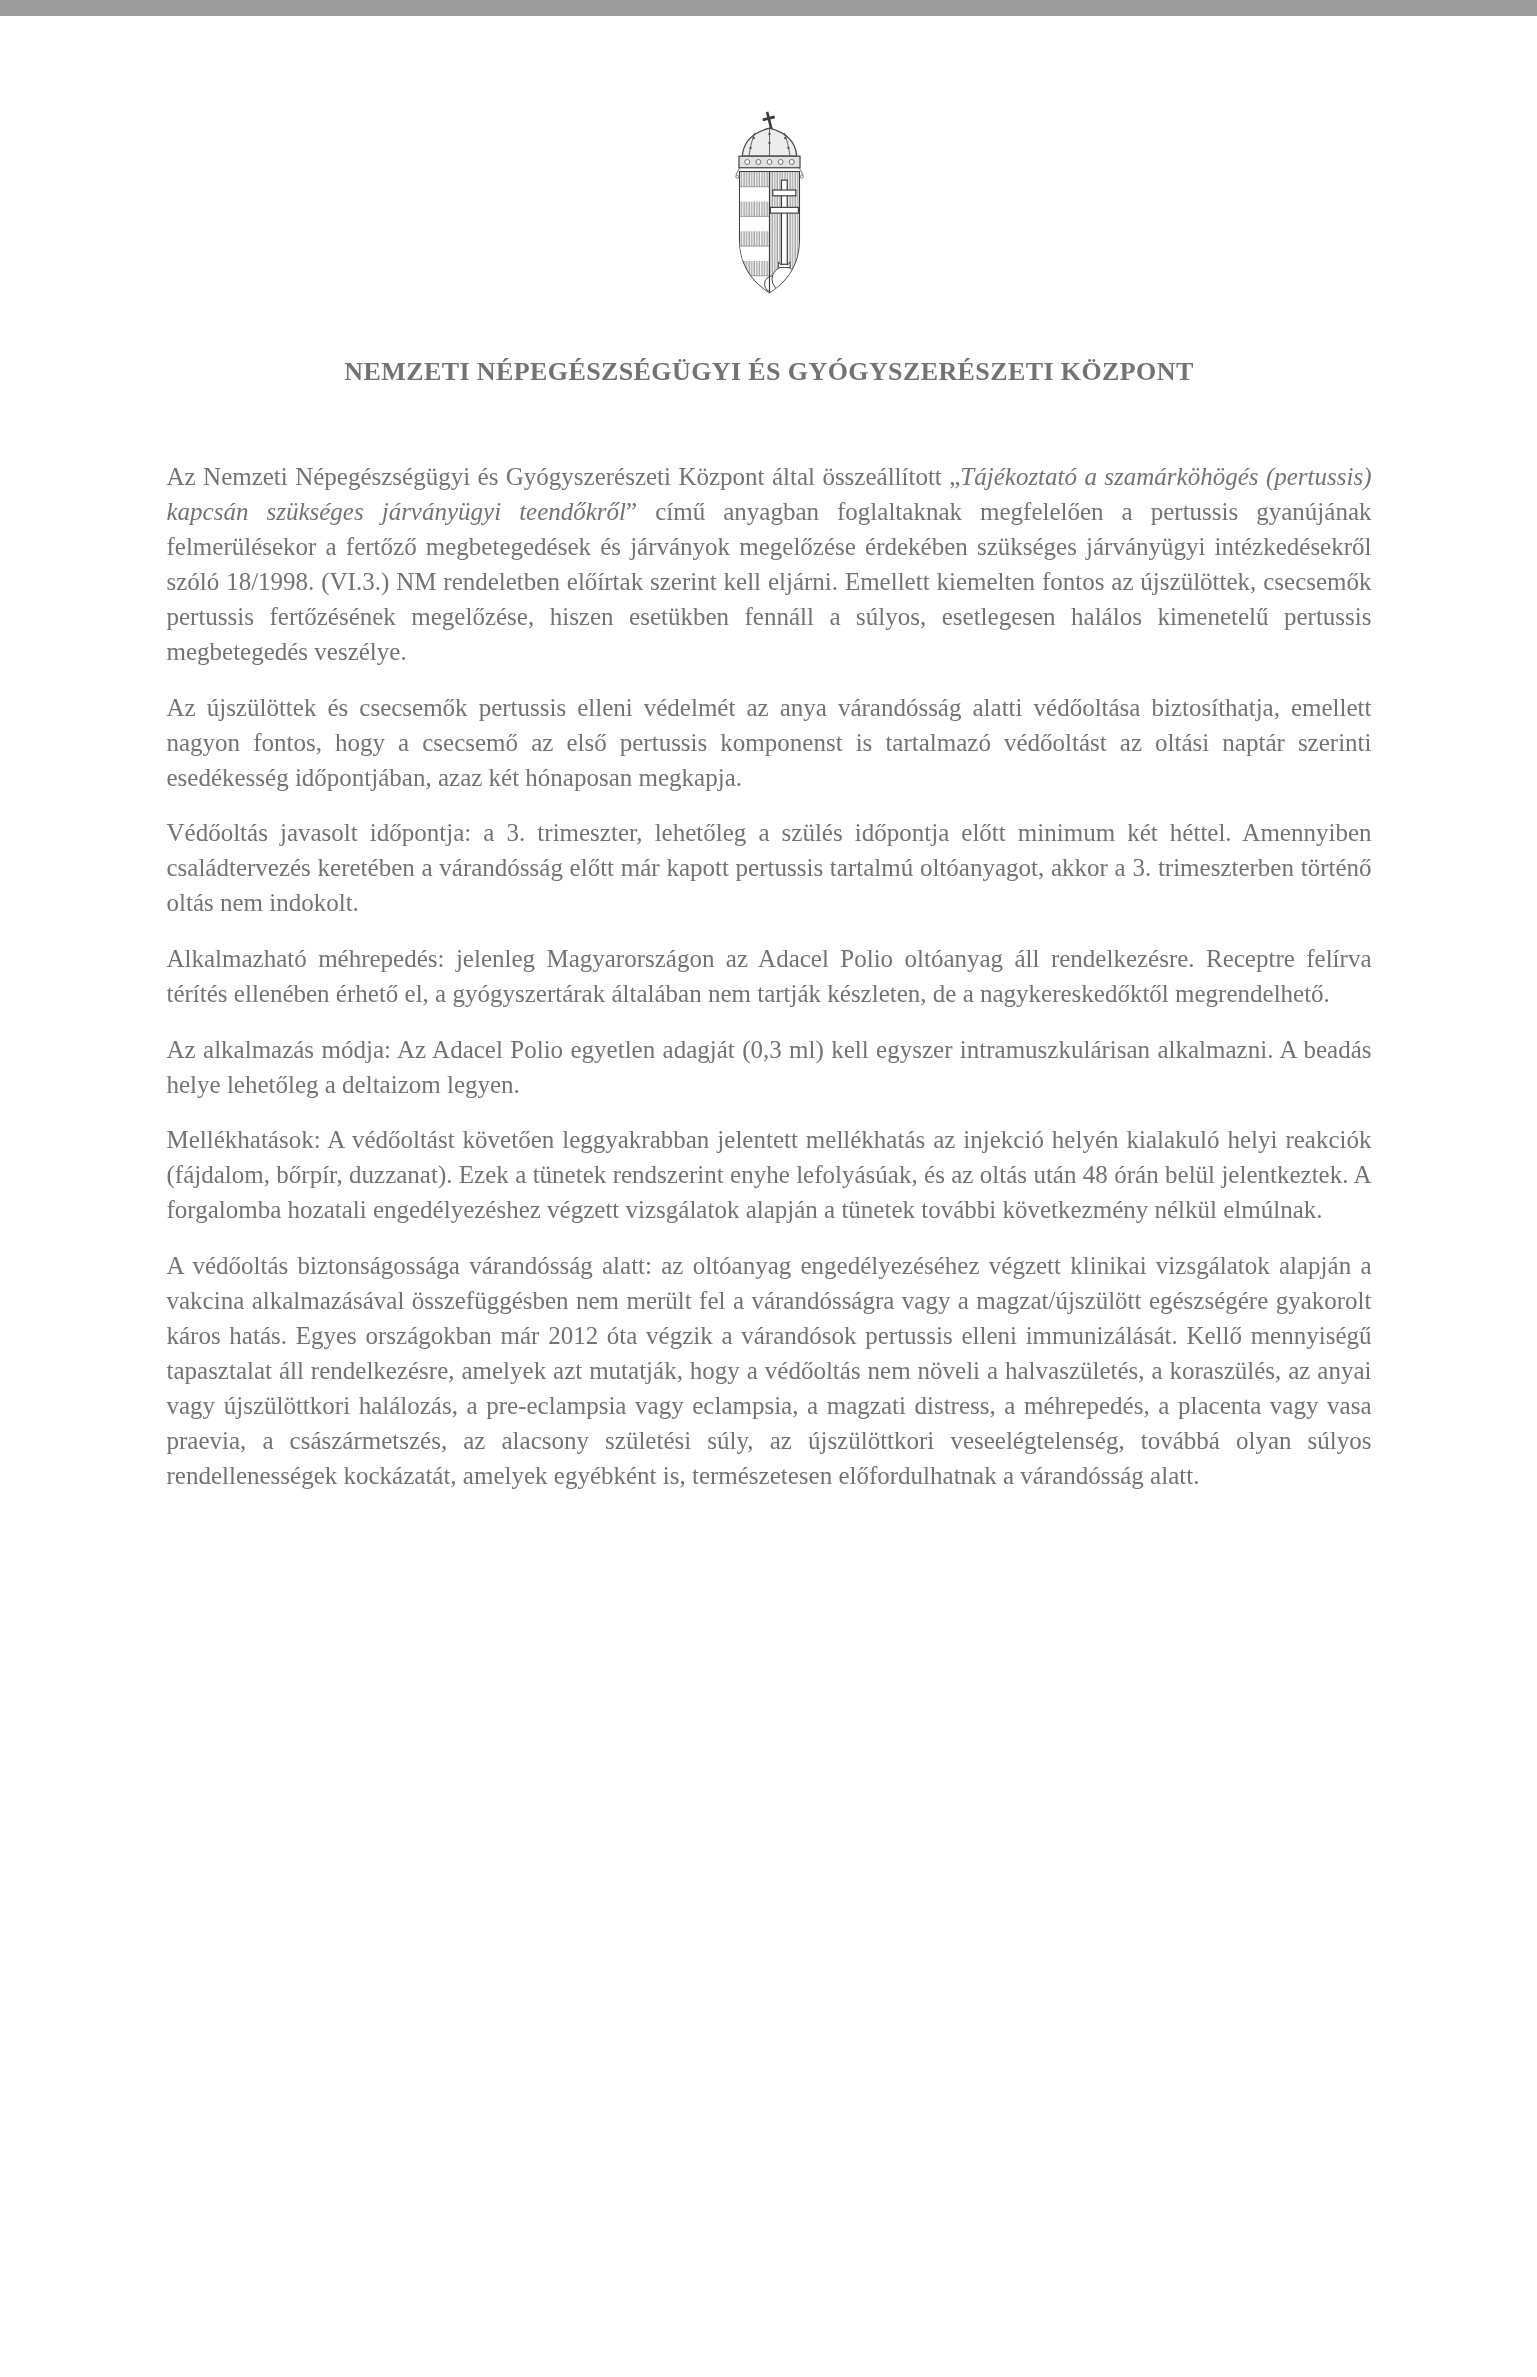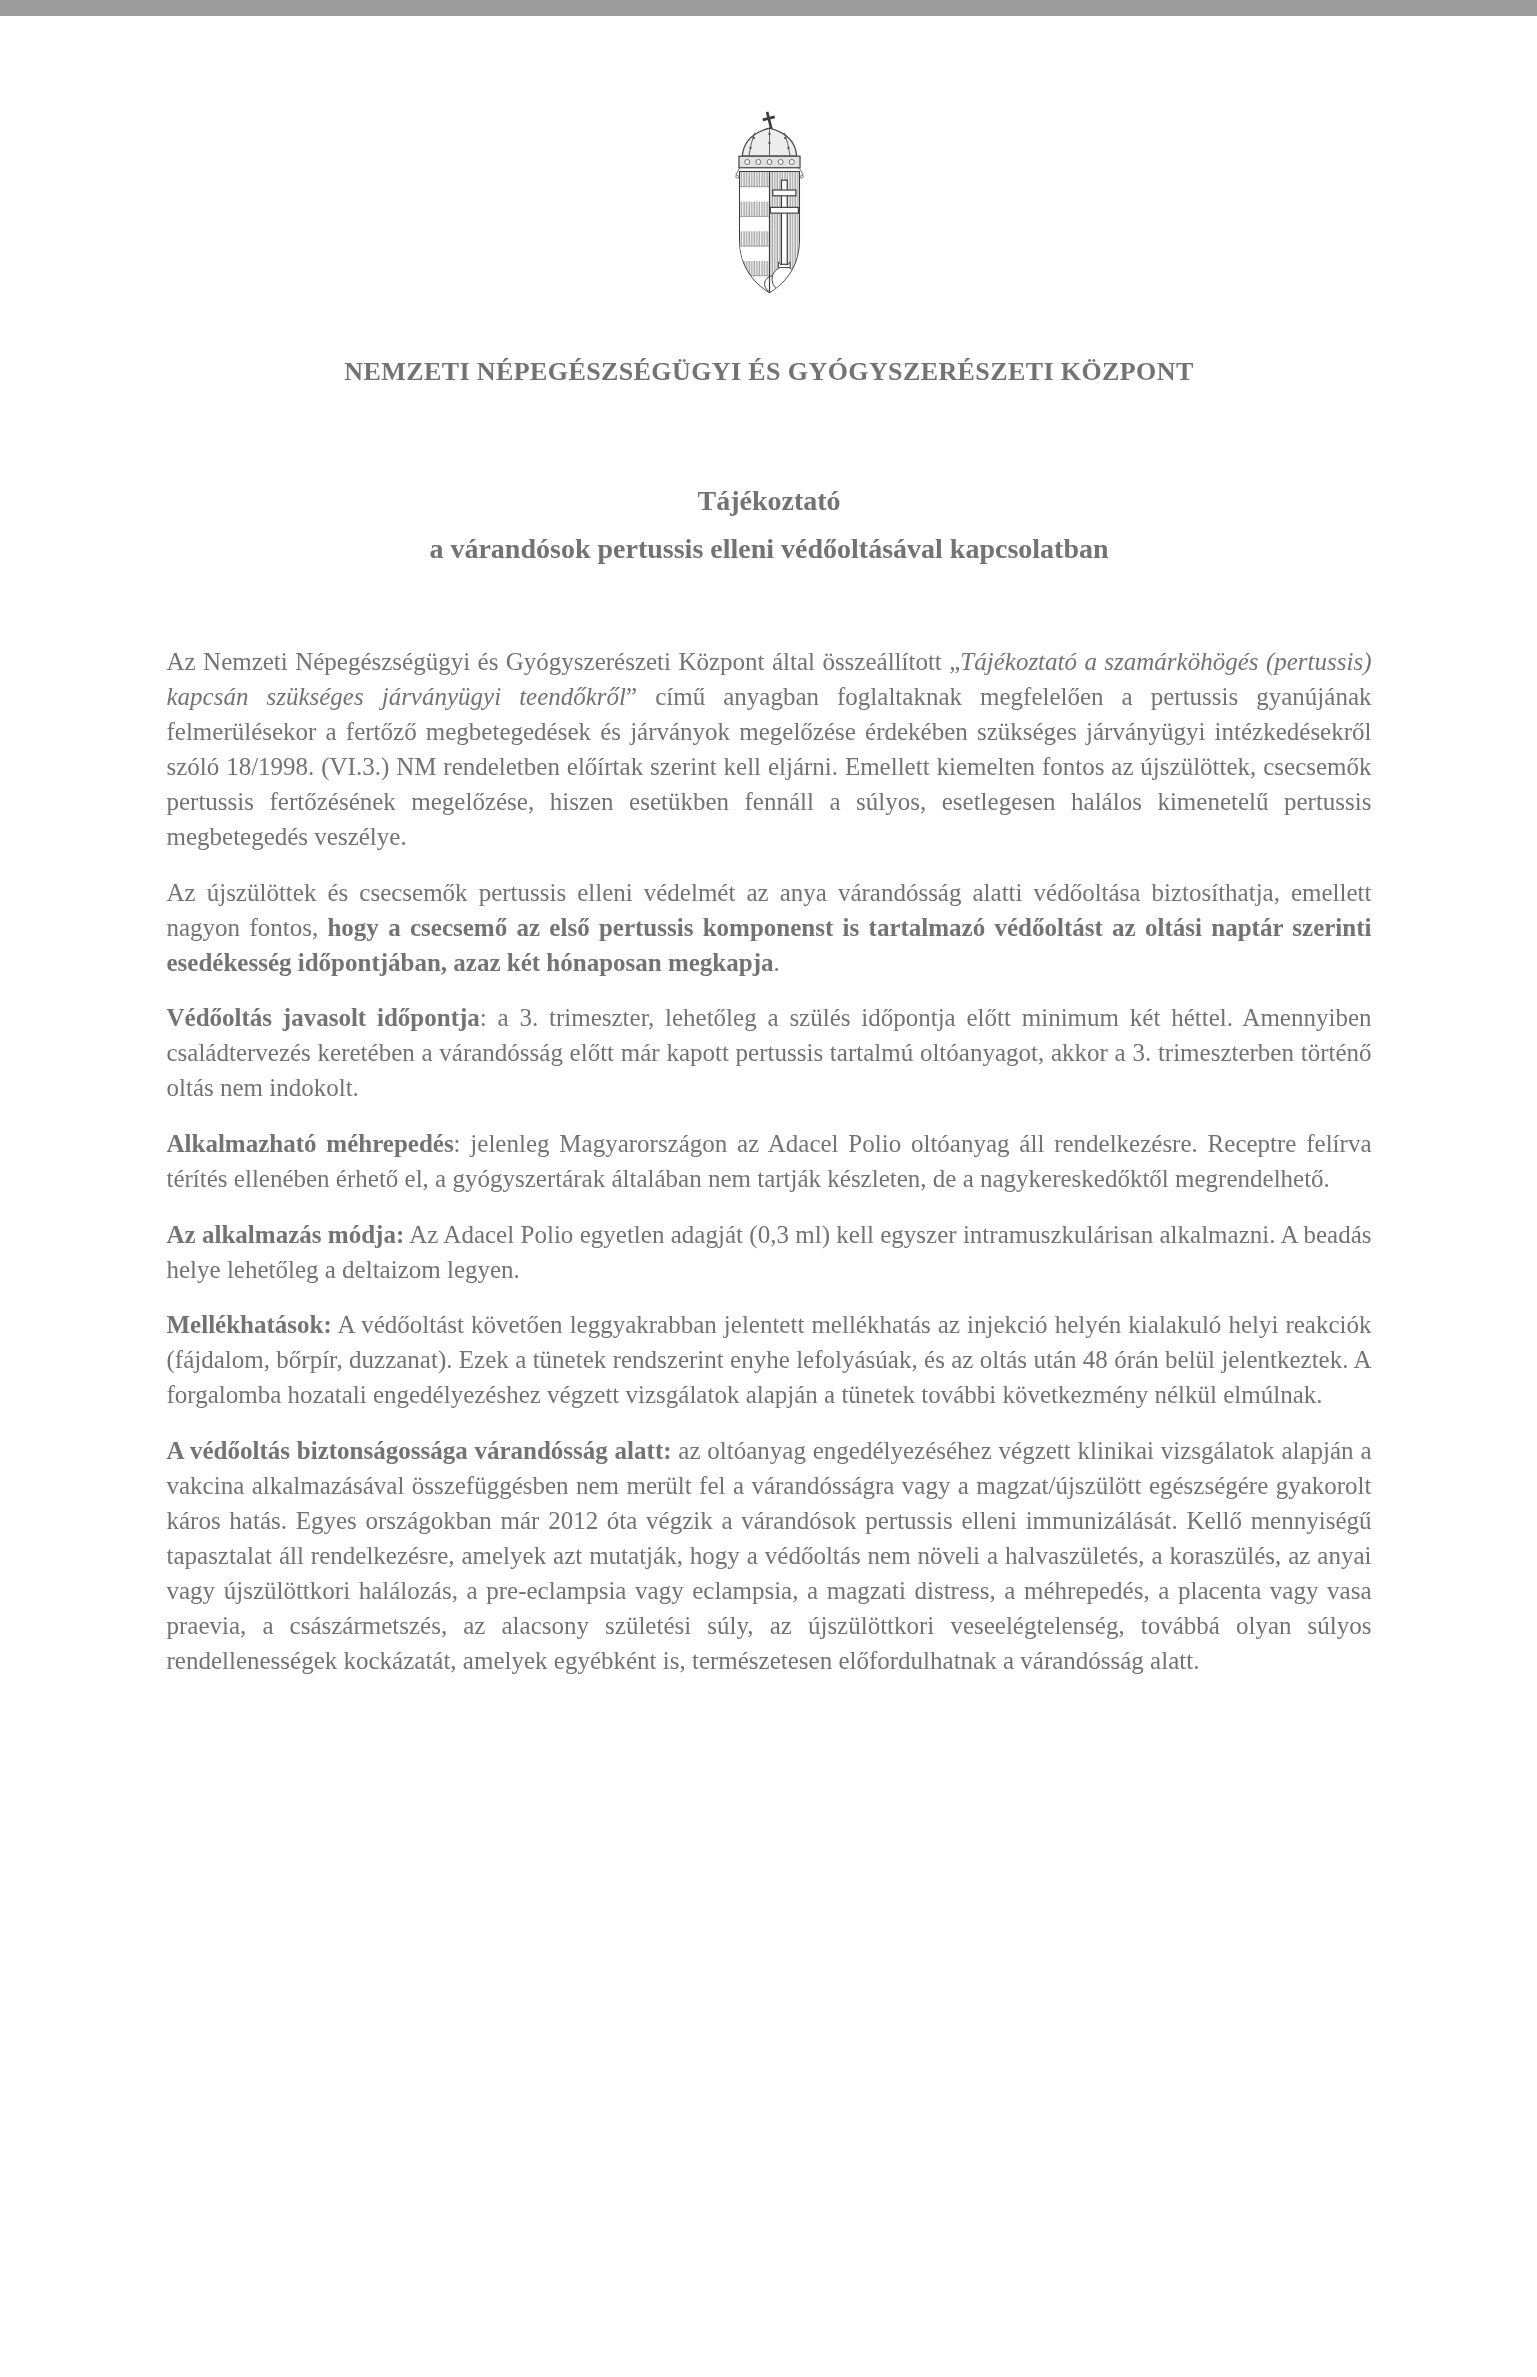--- a/index.html
+++ b/index.html
@@ -48,21 +48,21 @@
     margin-top: 71px;
     font-size: 25px;
     line-height: 35px;
   }
   .para {
     margin: 0 0 20.7px 0;
     text-align: justify;
     text-justify: inter-word;
   }
   .para:last-child { margin-bottom: 0; }
-  .run-bold { font-weight: bold; }
+  .run-bold { font-weight: normal; }
   .run-italic { font-style: italic; }
   svg .thin { stroke-width: 1; }
 </style>
 </head>
 <body>
 
 <div class="page">
   <div class="content">
 
     <div class="coat-wrap">
@@ -130,24 +130,20 @@
             <rect x="61" y="119" width="34" height="7"></rect>
           </g>
         </g>
 
         <line x1="60" y1="76" x2="60" y2="221" stroke="#3c3c3c" stroke-width="1.4"></line>
       </svg>
     </div>
 
     <div class="org-name">NEMZETI NÉPEGÉSZSÉGÜGYI ÉS GYÓGYSZERÉSZETI KÖZPONT</div>
 
-    <div class="doc-title">
-      <div>Tájékoztató</div>
-      <div>a várandósok pertussis elleni védőoltásával kapcsolatban</div>
-    </div>
 
     <div class="doc-body">
         <p class="para"><span class="run-normal">Az Nemzeti Népegészségügyi és Gyógyszerészeti Központ által összeállított „</span><span class="run-italic">Tájékoztató a szamárköhögés (pertussis) kapcsán szükséges járványügyi teendőkről</span><span class="run-normal">” című anyagban foglaltaknak megfelelően a pertussis gyanújának felmerülésekor a fertőző megbetegedések és járványok megelőzése érdekében szükséges járványügyi intézkedésekről szóló 18/1998. (VI.3.) NM rendeletben előírtak szerint kell eljárni. Emellett kiemelten fontos az újszülöttek, csecsemők pertussis fertőzésének megelőzése, hiszen esetükben fennáll a súlyos, esetlegesen halálos kimenetelű pertussis megbetegedés veszélye.</span></p>
         <p class="para"><span class="run-normal">Az újszülöttek és csecsemők pertussis elleni védelmét az anya várandósság alatti védőoltása biztosíthatja, emellett nagyon fontos, </span><span class="run-bold">hogy a csecsemő az első pertussis komponenst is tartalmazó védőoltást az oltási naptár szerinti esedékesség időpontjában, azaz két hónaposan megkapja</span><span class="run-normal">.</span></p>
         <p class="para"><span class="run-bold">Védőoltás javasolt időpontja</span><span class="run-normal">: a 3. trimeszter, lehetőleg a szülés időpontja előtt minimum két héttel. Amennyiben családtervezés keretében a várandósság előtt már kapott pertussis tartalmú oltóanyagot, akkor a 3. trimeszterben történő oltás nem indokolt.</span></p>
         <p class="para"><span class="run-bold">Alkalmazható méhrepedés</span><span class="run-normal">: jelenleg Magyarországon az Adacel Polio oltóanyag áll rendelkezésre. Receptre felírva térítés ellenében érhető el, a gyógyszertárak általában nem tartják készleten, de a nagykereskedőktől megrendelhető.</span></p>
         <p class="para"><span class="run-bold">Az alkalmazás módja:</span><span class="run-normal"> Az Adacel Polio egyetlen adagját (0,3 ml) kell egyszer intramuszkulárisan alkalmazni. A beadás helye lehetőleg a deltaizom legyen.</span></p>
         <p class="para"><span class="run-bold">Mellékhatások:</span><span class="run-normal"> A védőoltást követően leggyakrabban jelentett mellékhatás az injekció helyén kialakuló helyi reakciók (fájdalom, bőrpír, duzzanat). Ezek a tünetek rendszerint enyhe lefolyásúak, és az oltás után 48 órán belül jelentkeztek. A forgalomba hozatali engedélyezéshez végzett vizsgálatok alapján a tünetek további következmény nélkül elmúlnak.</span></p>
         <p class="para"><span class="run-bold">A védőoltás biztonságossága várandósság alatt:</span><span class="run-normal"> az oltóanyag engedélyezéséhez végzett klinikai vizsgálatok alapján a vakcina alkalmazásával összefüggésben nem merült fel a várandósságra vagy a magzat/újszülött egészségére gyakorolt káros hatás. Egyes országokban már 2012 óta végzik a várandósok pertussis elleni immunizálását. Kellő mennyiségű tapasztalat áll rendelkezésre, amelyek azt mutatják, hogy a védőoltás nem növeli a halvaszületés, a koraszülés, az anyai vagy újszülöttkori halálozás, a pre-eclampsia vagy eclampsia, a magzati distress, a méhrepedés, a placenta vagy vasa praevia, a császármetszés, az alacsony születési súly, az újszülöttkori veseelégtelenség, továbbá olyan súlyos rendellenességek kockázatát, amelyek egyébként is, természetesen előfordulhatnak a várandósság alatt.</span></p>
       </div>

